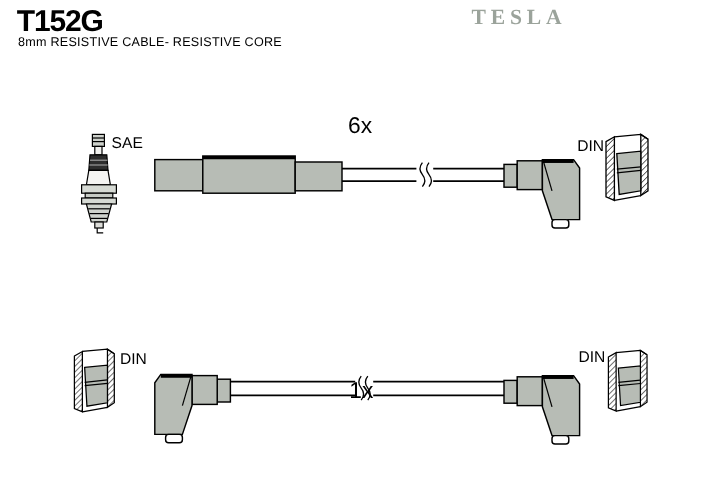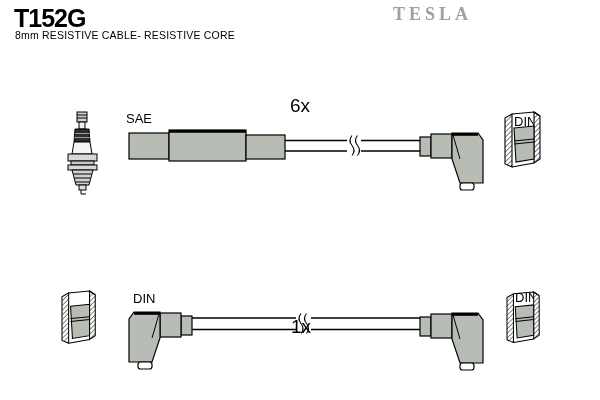--- a/index.html
+++ b/index.html
@@ -15,21 +15,21 @@
   .abs{position:absolute;white-space:nowrap;}
   .part-number{left:14px;top:4px;font-size:25px;font-weight:bold;letter-spacing:-1px;}
   .part-desc{left:15px;top:29px;font-size:10.5px;letter-spacing:0.2px;}
   .brand{
     left:393px;top:4px;font-family:"Liberation Serif",serif;font-weight:bold;
     font-size:18px;letter-spacing:4px;color:var(--brand-gray);
   }
   .qty{font-size:19px;}
   .qty-top{left:290px;top:95px;}
   .qty-bottom{left:291px;top:272px;margin-top:44px;}
-  .term-label{font-size:13px;margin-left:33px;}
+  .term-label{font-size:13px;}
   .lbl-sae{left:93px;top:111px;}
   .lbl-din-top{left:481px;top:114px;}
   .lbl-din-bl{left:100px;top:291px;}
   .lbl-din-br{left:482px;top:290px;}
   svg{position:absolute;left:0;top:0;}
 </style>
 </head>
 <body>
 
 <div class="page">

